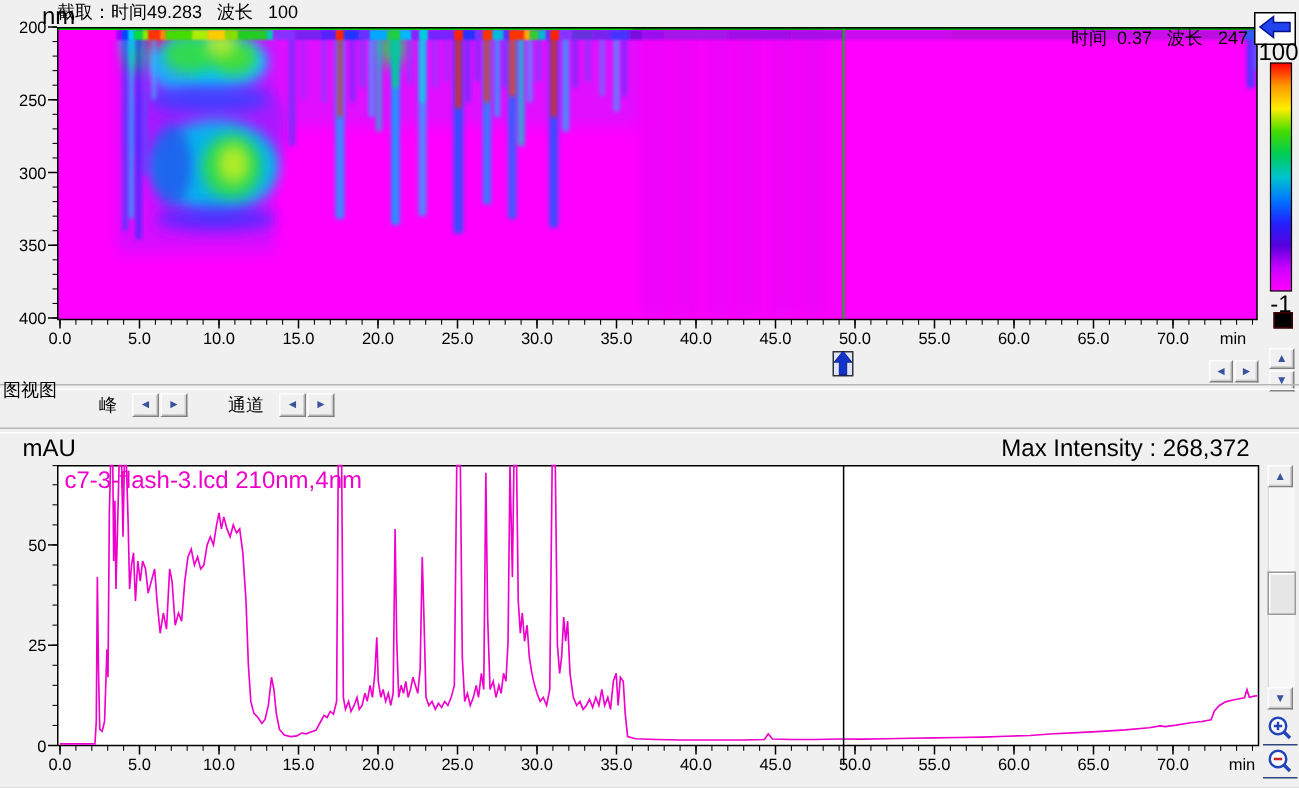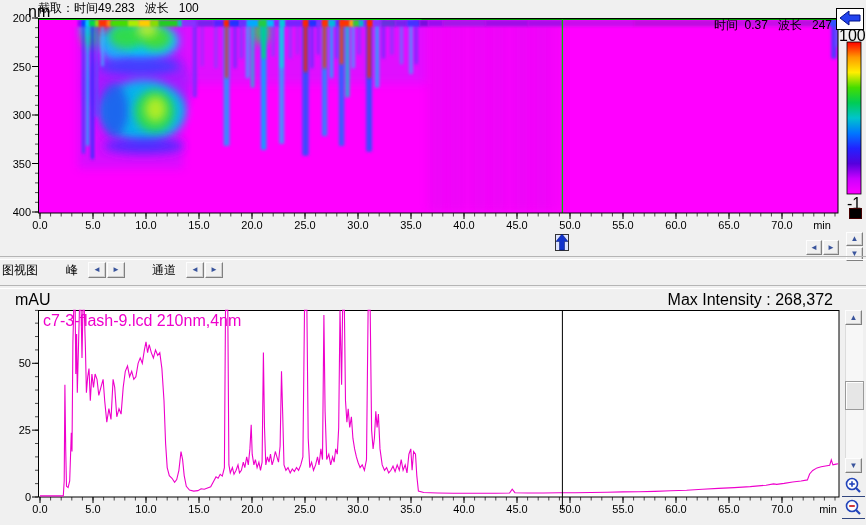--- a/index.html
+++ b/index.html
@@ -481,32 +481,32 @@
     </svg>
   </div>
 
   <button class="win-btn" style="left:806px;top:240px;width:16px;height:15px">◄</button>
   <button class="win-btn" style="left:823px;top:240px;width:16px;height:15px">►</button>
   <button class="win-btn" style="left:846px;top:232px;width:17px;height:14px">▲</button>
   <button class="win-btn" style="left:846px;top:247px;width:17px;height:14px">▼</button>
 
   <div class="divider" style="top:256px"></div>
 
-  <div class="lbl" style="left:2px;top:263px">图视图</div>
+  <div class="lbl" style="left:2px;top:253px">图视图</div>
   <div class="lbl" style="left:66px;top:263px">峰</div>
   <button class="win-btn" style="left:88px;top:262px;width:18px;height:16px">◄</button>
   <button class="win-btn" style="left:107px;top:262px;width:18px;height:16px">►</button>
   <div class="lbl" style="left:152px;top:263px">通道</div>
   <button class="win-btn" style="left:186px;top:262px;width:18px;height:16px">◄</button>
   <button class="win-btn" style="left:205px;top:262px;width:18px;height:16px">►</button>
   <div class="divider" style="top:285px"></div>
 
   <div class="tick-lbl" style="left:15px;top:291px">mAU</div>
   <div class="tick-lbl" style="right:33px;top:291px">Max Intensity : 268,372</div>
-  <div class="tick-lbl" id="trace-label" style="left: 43px; top: 312px; color: rgb(238, 0, 204);">c7-3-flash-9.lcd 210nm,4nm</div>
+  <div class="tick-lbl" id="trace-label" style="left: 43px; top: 312px; color: rgb(238, 0, 204);">c7-3-flash-3.lcd 210nm,4nm</div>
 
   <div class="plate" style="left:38px;top:310px;width:801px;height:187px"></div>
 
   <button class="win-btn" style="left:845px;top:310px;width:17px;height:15px">▲</button>
   <div id="bottom-track"></div>
   <div id="bottom-thumb"></div>
   <button class="win-btn" style="left:845px;top:458px;width:17px;height:15px">▼</button>
 
   <button class="zoom-btn" style="top:476px">
     <svg width="19" height="19" viewBox="0 0 19 19">

